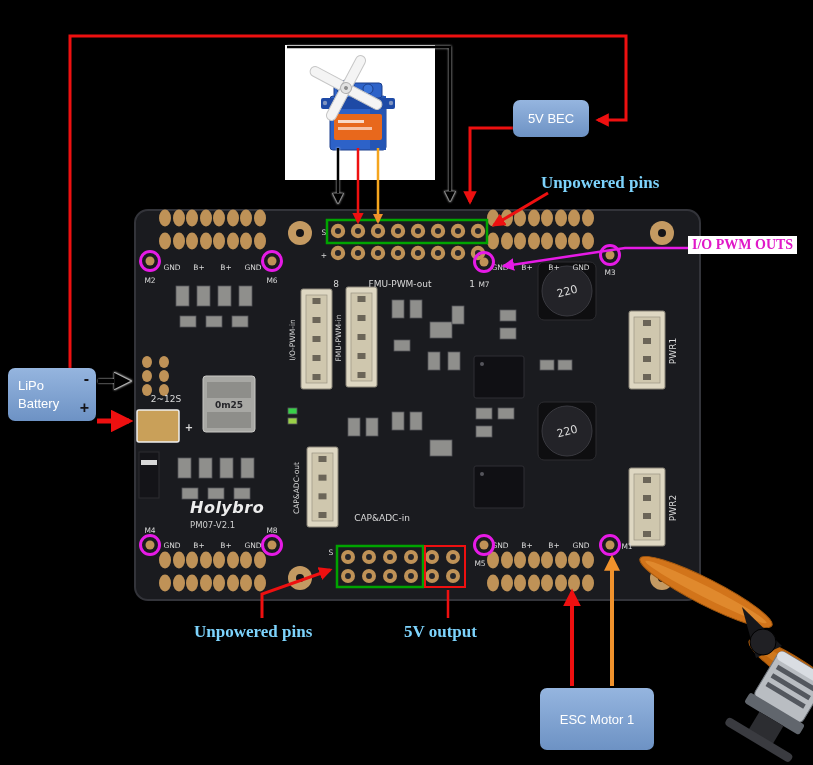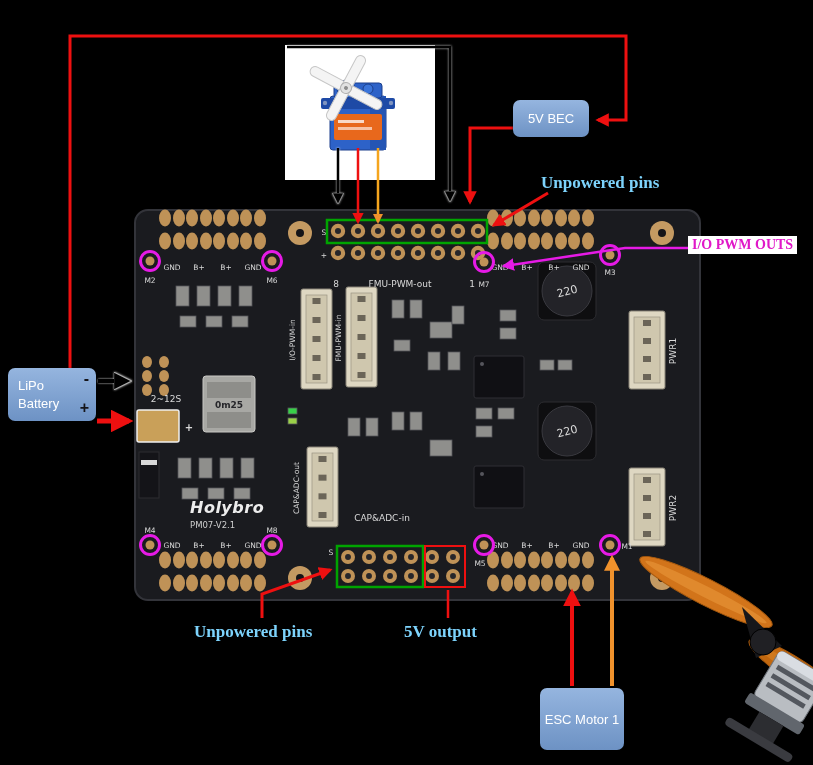--- a/index.html
+++ b/index.html
@@ -445,21 +445,21 @@
 
 <div class="bluebox" style="left:8px;top:368px;width:88px;height:53px;">
   <div class="lipo-inner">
     <span>LiPo</span>
     <span>Battery</span>
   </div>
   <span class="polarity" style="top:2px;">-</span>
   <span class="polarity" style="bottom:4px;">+</span>
 </div>
 
-<div class="bluebox" style="left:540px;top:688px;width:84px;height:62px;">
+<div class="bluebox" style="left:540px;top:688px;width:114px;height:62px;">
   <span>ESC Motor 1</span>
 </div>
 
 <div class="redlbl" style="left:541px;top:173px;">Unpowered pins</div>
 <div class="maglbl" style="left:688px;top:236px;">I/O PWM OUTS</div>
 <div class="redlbl" style="left:194px;top:622px;">Unpowered pins</div>
 <div class="redlbl" style="left:404px;top:622px;font-family:Liberation Serif, serif;">5V output</div>
 
 </div>
 

